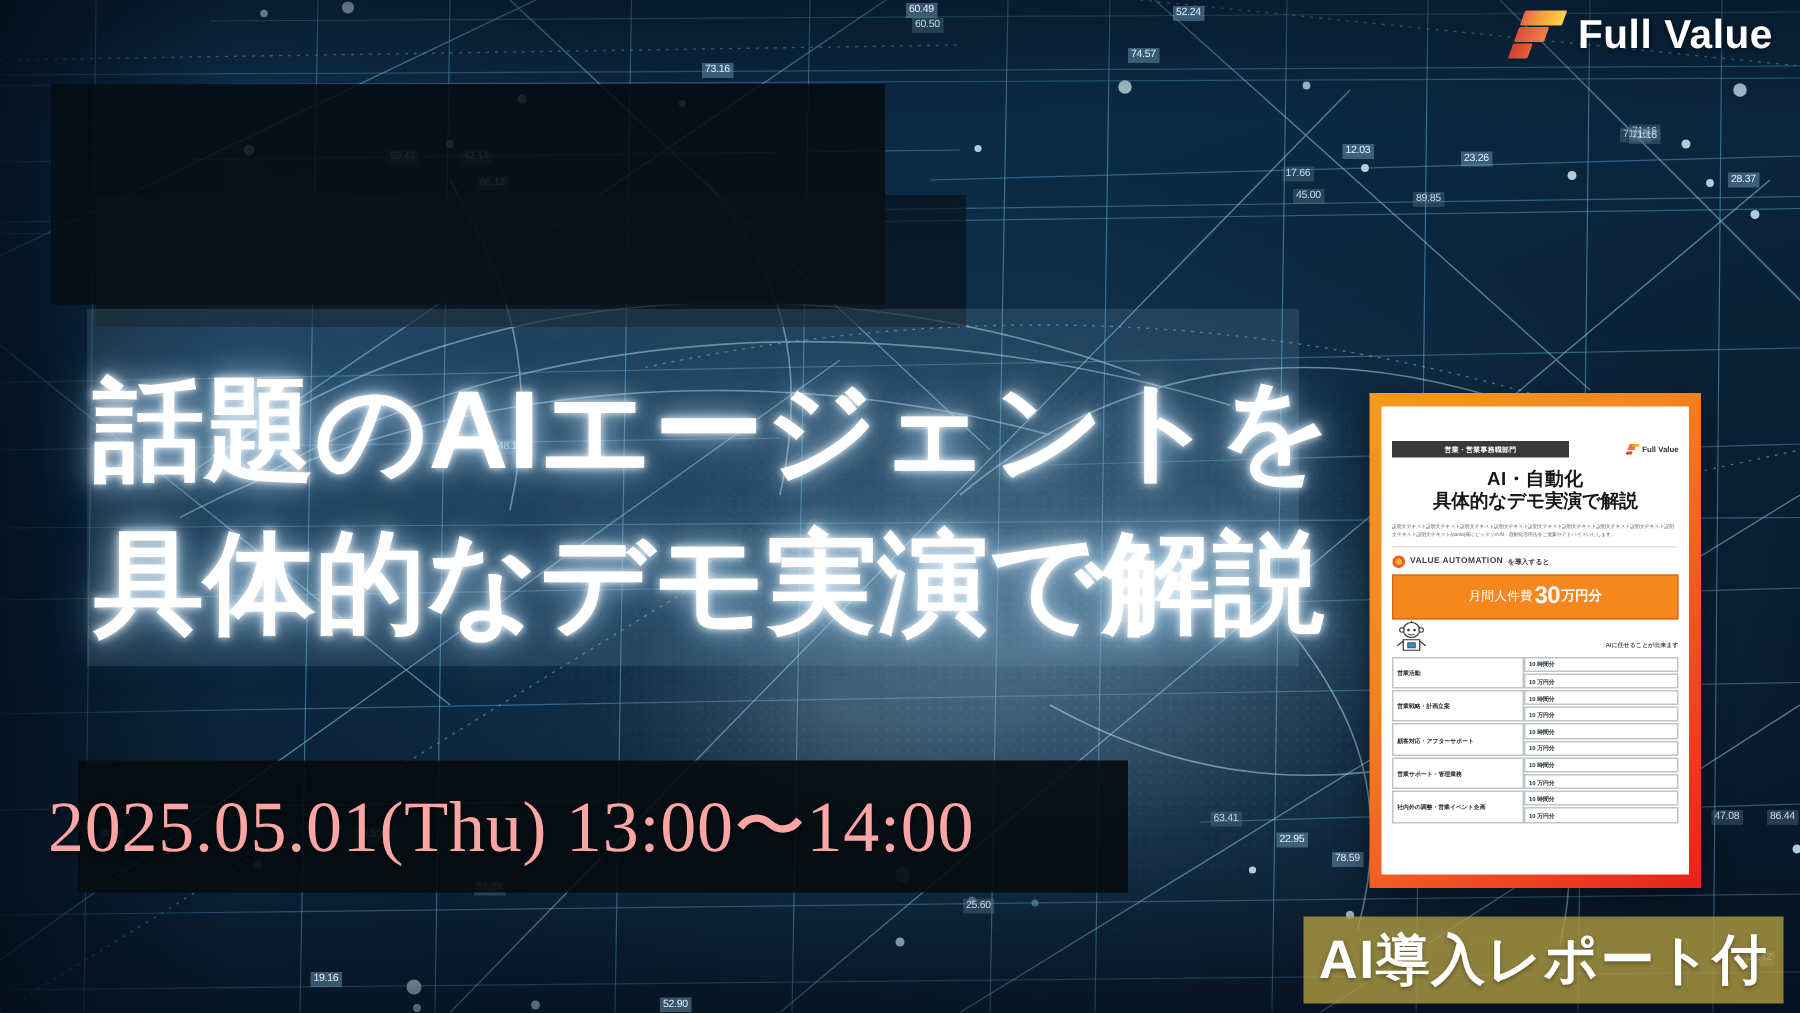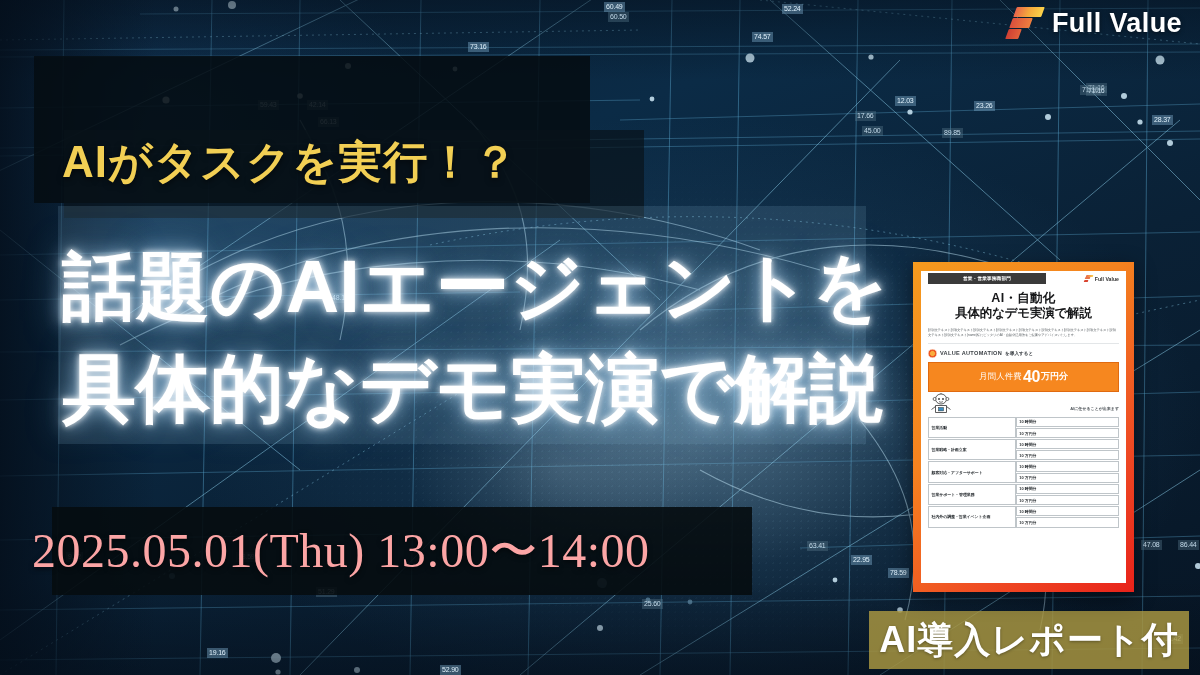--- a/index.html
+++ b/index.html
@@ -113,21 +113,21 @@
     white-space:nowrap;
   }
 
   
   .report{
     position:absolute; left:913px; top:262px; width:221px; height:330px;
     background:linear-gradient(135deg,#f59a1e 0%,#f4821f 38%,#ef4b23 72%,#e8221a 100%);
     padding:9px 8px;
     box-shadow:0 6px 20px rgba(0,0,0,.45);
   }
-  .report-page{ width:100%; height:100%; background:#fff; padding:2px 7px 5px; position:relative; overflow:hidden; }
+  .report-page{ width:100%; height:100%; background:#fff; padding:23px 7px 5px; position:relative; overflow:hidden; }
   .rep-top{ display:flex; align-items:center; justify-content:space-between; }
   .rep-tag{
     background:#3a3a3a; color:#fff; font-size:4.6px; font-weight:700;
     padding:3px 0; width:118px; text-align:center; letter-spacing:.2px;
   }
   .rep-logo{ display:flex; align-items:center; gap:2px; }
   .rep-logo-mark{ position:relative; width:9px; height:8px; }
   .rep-logo-mark i{ position:absolute; height:2.4px; border-radius:.5px; transform:skewX(-20deg); }
   .rep-logo-mark i:nth-child(1){ top:0;    left:2px; width:7px; background:linear-gradient(90deg,#e8644a,#fcd34a); }
   .rep-logo-mark i:nth-child(2){ top:2.8px;left:1px; width:5px; background:#e8734a; }
@@ -331,21 +331,20 @@
     <span class="logo-mark">
       <i></i>
         <i></i>
         <i></i>
     </span>
     <span class="logo-text">Full Value</span>
   </div>
 
   <div class="band band-sub"></div>
   <div class="band band-sub2"></div>
-  <div class="sub-line" style="left:62px; top:140px; width:520px;">AIがタスクを実行！？</div>
 
   <div class="band band-main"></div>
   <div class="main-line" style="left:62px; top:250px;">話題のAIエージェントを</div>
   <div class="main-line" style="left:62px; top:352px;">具体的なデモ実演で解説</div>
 
   <div class="band band-date"></div>
   <div class="date-text">2025.05.01(Thu) 13:00〜14:00</div>
 
   <div class="badge">
     <span class="badge-text">AI導入レポート付</span>
@@ -376,21 +375,21 @@
       <div class="rep-sep"></div>
 
       <div class="rep-auto">
         <span class="rep-auto-icon"></span>
         <span class="rep-auto-label">VALUE AUTOMATION</span>
         <span class="rep-auto-suffix">を導入すると</span>
       </div>
 
       <div class="rep-highlight">
         <span class="rep-hl-a">月間人件費</span>
-        <span class="rep-hl-b">40</span>
+        <span class="rep-hl-b">30</span>
         <span class="rep-hl-c">万円分</span>
       </div>
 
       <div class="rep-underrow">
         <svg width="26" height="22" class="robot" style="position:relative">
           <ellipse cx="13" cy="6" rx="5.5" ry="5" fill="#fff" stroke="#333" stroke-width="0.8"></ellipse>
           <circle cx="11" cy="6" r="0.9" fill="#333"></circle>
             <circle cx="15" cy="6" r="0.9" fill="#333"></circle>
           <path d="M11 8.6 q2 1.4 4 0" stroke="#333" stroke-width="0.7" fill="none"></path>
           <line x1="13" y1="1" x2="13" y2="-1" stroke="#333" stroke-width="0.7"></line>

